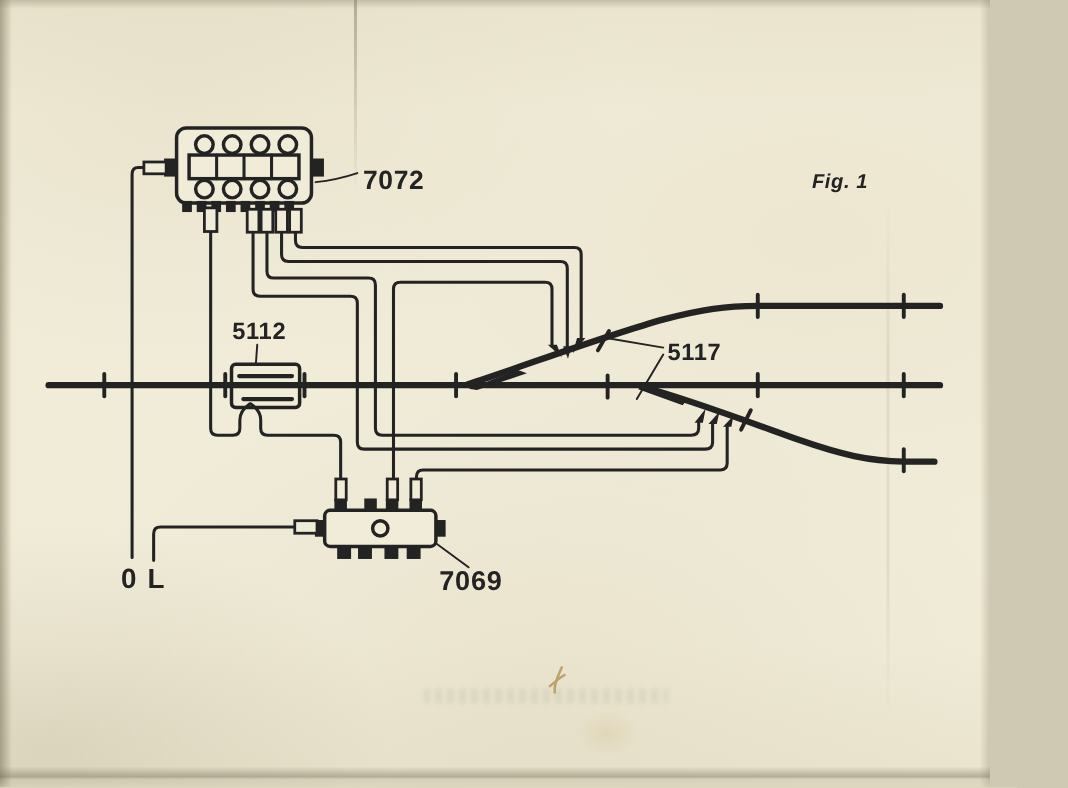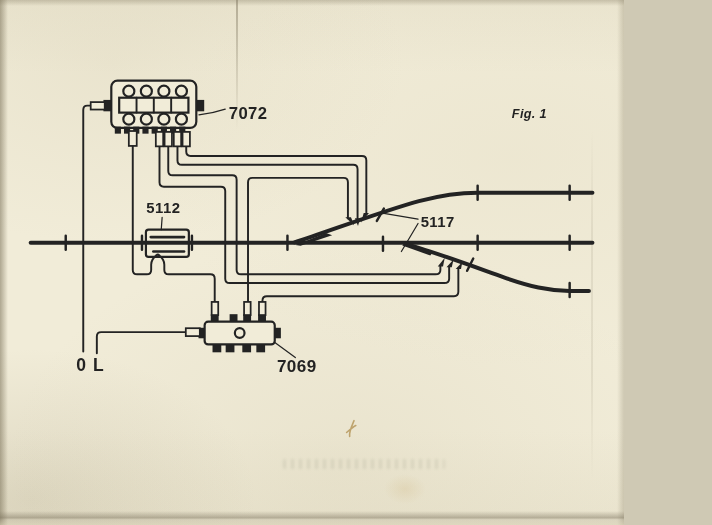--- a/index.html
+++ b/index.html
@@ -1,21 +1,21 @@
 <!DOCTYPE html>
 <html style="--paper: #f1ecd8; --ink: #232323; --shadow: #a99f84; --pencil: #ab8743;"><head>
 <meta charset="utf-8">
 <style>
   :root{
     --paper:#f1ecd8; --paper-dark:#e7e1c9; --ink:#232323;
     --shadow:#a99f84; --pencil:#ab8743;
   }
   html,body{margin:0;padding:0;background:#cfc9b4;}
   #page{position:relative;width:624px;height:525px;background:var(--paper);overflow:hidden;
-        font-family:"Liberation Sans",sans-serif;}
+        font-family:"Liberation Sans",sans-serif;padding-left:36px;}
   
   .mottle{position:absolute;inset:0;pointer-events:none;
     background:
       radial-gradient(420px 260px at 18% 12%, rgba(196,186,154,.16), transparent 70%),
       radial-gradient(520px 300px at 82% 30%, rgba(210,200,168,.14), transparent 70%),
       radial-gradient(480px 320px at 55% 88%, rgba(190,180,148,.15), transparent 70%),
       radial-gradient(300px 200px at 5% 95%, rgba(160,150,120,.22), transparent 75%),
       linear-gradient(180deg, rgba(188,178,146,.12), rgba(0,0,0,0) 14%, rgba(0,0,0,0) 82%, rgba(188,178,146,.14));}
   .edge-left{position:absolute;left:0;top:0;width:8px;height:100%;
     background:linear-gradient(90deg, rgba(120,111,86,.55), rgba(120,111,86,0));}

